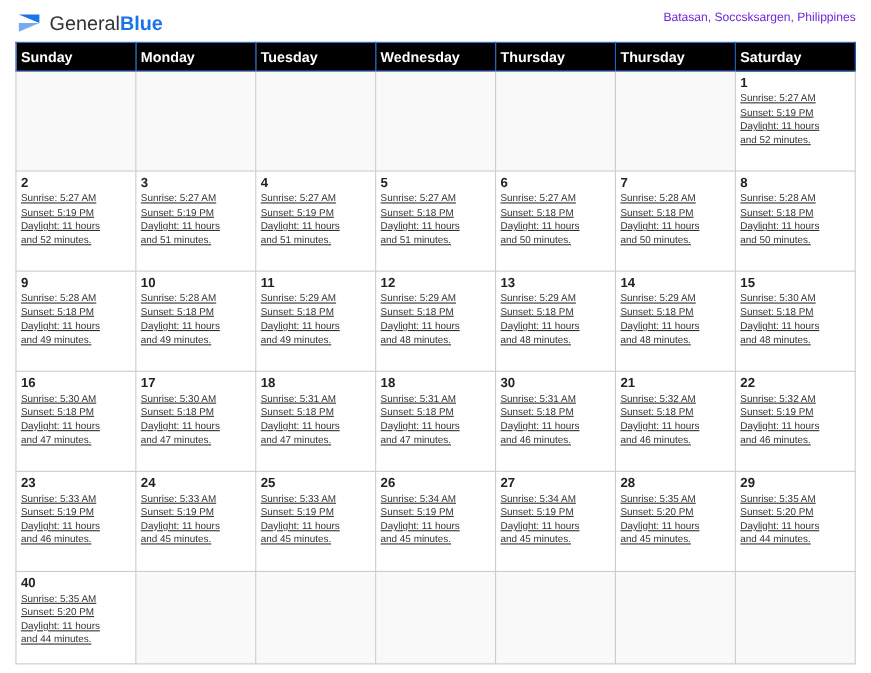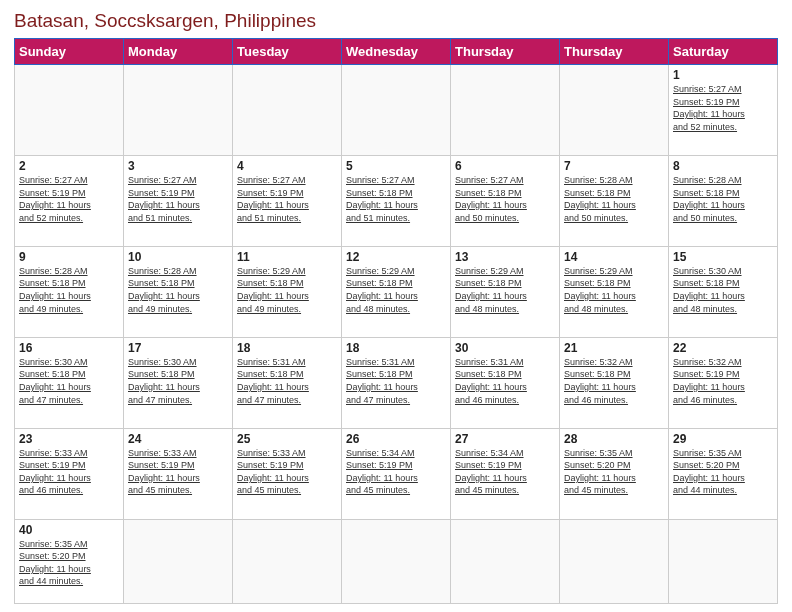--- a/index.html
+++ b/index.html
@@ -49,33 +49,33 @@
     .title-area {
       text-align: right;
     }
     .month-title {
       font-size: 32px;
       font-weight: bold;
       color: #222;
       line-height: 1.1;
     }
     .location {
-      font-size: 19px;
-      color: #7f1d1d;
+      font-size: 11px;
+      color: #6d28d9;
       text-align: center;
     }
     .calendar {
       flex: 1;
       border: 1px solid #ccc;
       border-collapse: collapse;
       width: 100%;
       table-layout: fixed;
     }
     .calendar th {
-      background: #be185d;
+      background: #000000;
       color: #fff;
       font-size: 13px;
       font-weight: bold;
       padding: 5px 4px;
       text-align: left;
       border: 1px solid #2962c4;
     }
     .calendar td {
       border: 1px solid #ccc;
       vertical-align: top;
@@ -103,20 +103,31 @@
     }
     .last-row td {
       height: 68px;
     }
   </style>
 </head>
 <body>
 
 <div class="page">
   <div class="header">
+    <div class="logo-area">
+      <div class="logo">
+        <svg class="logo-icon" viewBox="0 0 36 28" xmlns="http://www.w3.org/2000/svg">
+          <rect x="0" y="0" width="36" height="28" fill="white"></rect>
+
+          <polygon points="4,4 28,4 28,14 4,4" fill="#1a73e8"></polygon>
+          <polygon points="4,24 28,14 4,14" fill="#1a73e8" opacity="0.6"></polygon>
+        </svg>
+        <span class="logo-text">General<span>Blue</span></span>
+      </div>
+    </div>
     <div class="title-area">
       <div class="location">Batasan, Soccsksargen, Philippines</div>
     </div>
   </div>
 
   <table class="calendar">
     <thead>
       <tr>
         <th>Sunday</th>
         <th>Monday</th>

